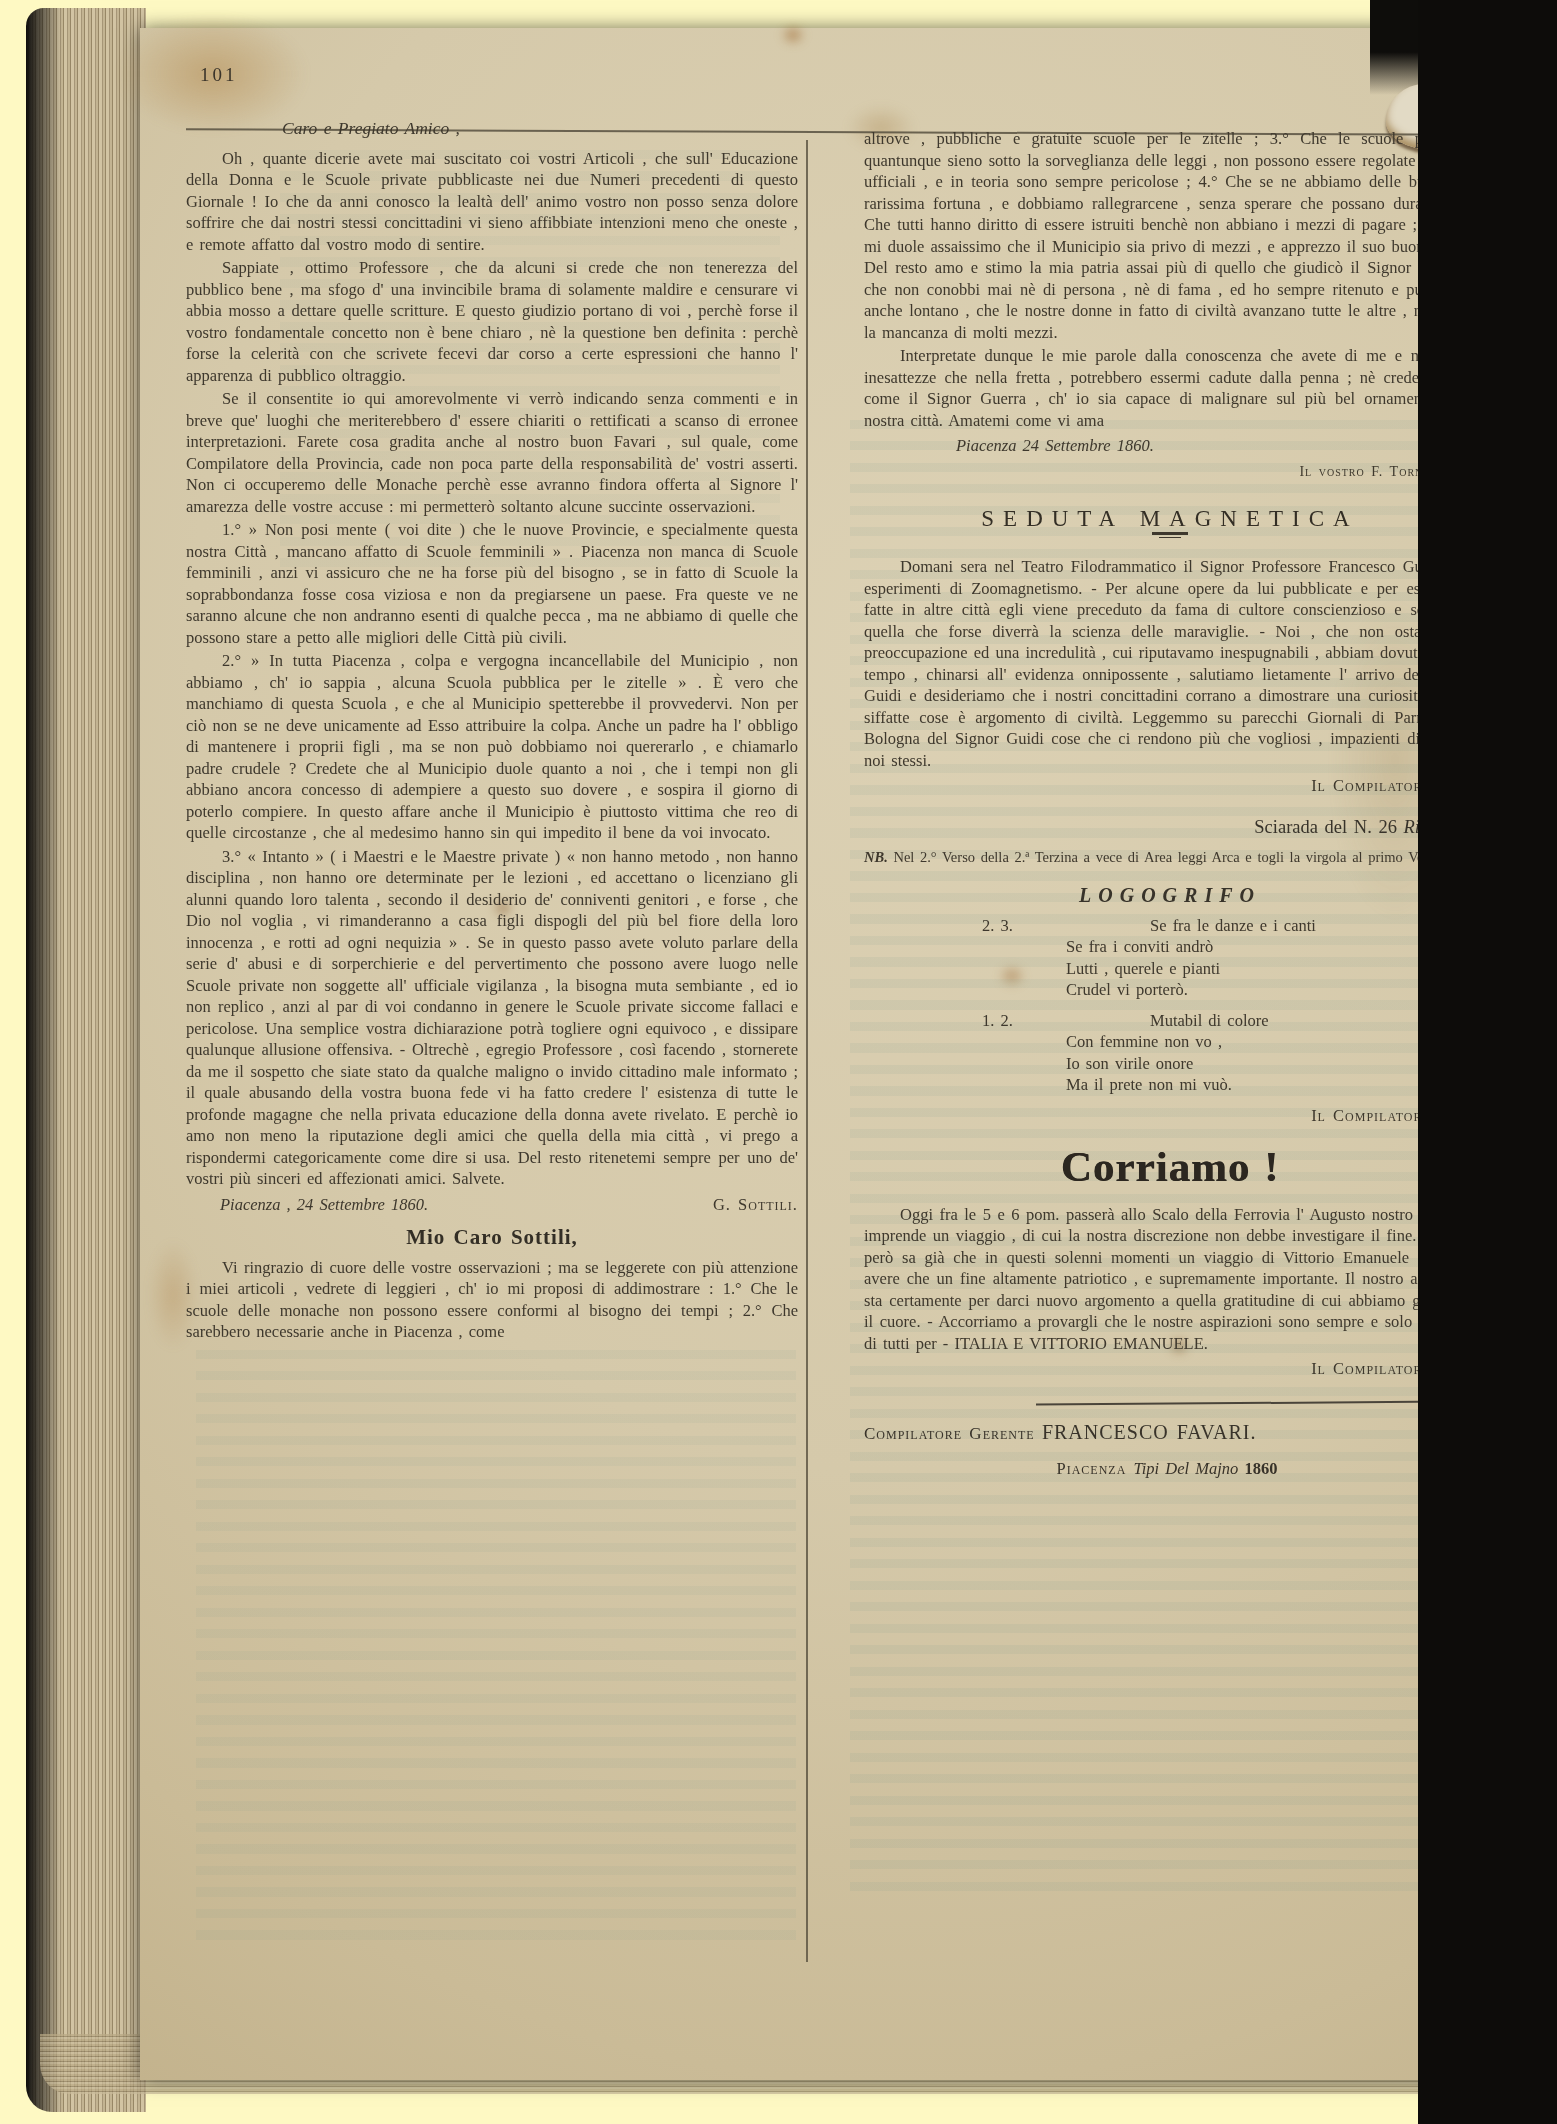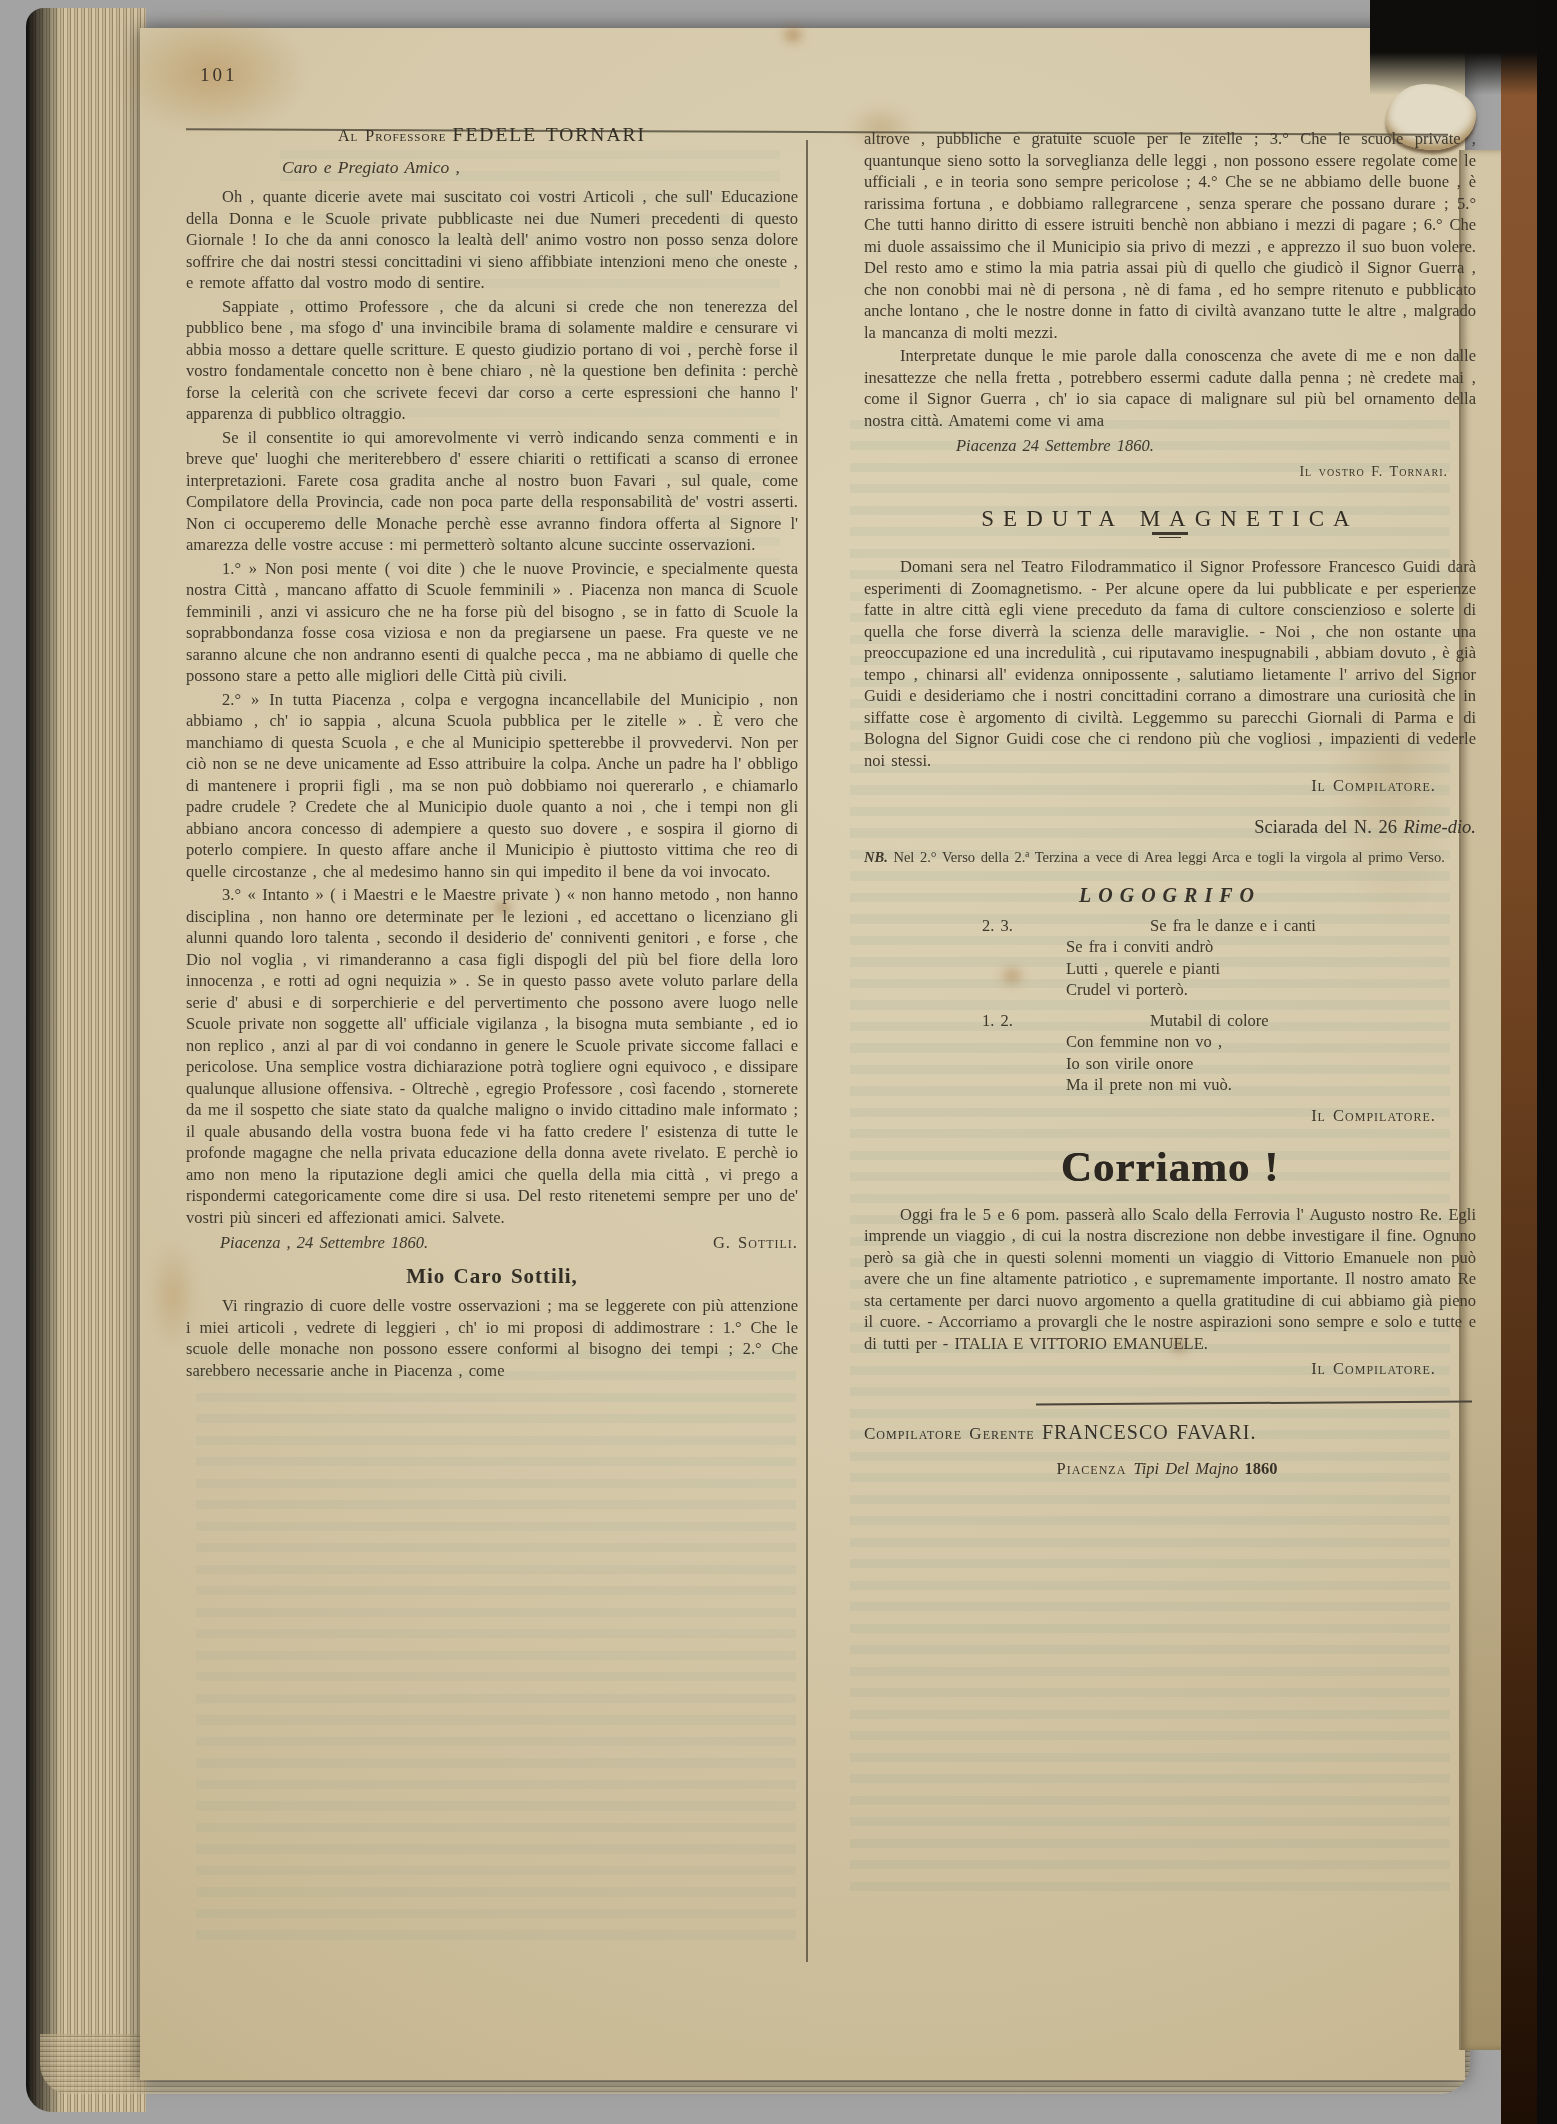--- a/index.html
+++ b/index.html
@@ -1,16 +1,16 @@
 <!DOCTYPE html>
 <html><head>
 <meta charset="utf-8">
 <style>
   html,body{margin:0;padding:0;background:#0d0c0a;}
-  .scene{position:relative;width:1537px;height:2124px;background:#a3a3a3;overflow:hidden;
+  .scene{position:relative;width:1418px;height:2124px;background:#fef9c3;overflow:hidden;
          font-family:"Liberation Serif","DejaVu Serif",serif;}
 
   
   .page-stack-left{position:absolute;left:26px;top:8px;width:120px;height:2104px;
     background:
       linear-gradient(90deg,#0e0d0b 0%,rgba(14,13,11,0) 30%),
       repeating-linear-gradient(90deg,#c3b492 0 2px,#978766 2px 3px,#d2c4a3 3px 6px,#a69677 6px 7px);
     border-radius:18px 0 0 26px;}
   .page-stack-bottom{position:absolute;left:40px;top:2034px;width:1430px;height:60px;
     background:repeating-linear-gradient(180deg,#b9a985 0 2px,#8d7d5d 2px 3px,#c9bb9a 3px 5px);
@@ -113,24 +113,20 @@
   <div class="ghost" style="left:850px;top:420px;width:600px;height:1480px;"></div>
   <div class="ghost" style="left:196px;top:1350px;width:600px;height:600px;opacity:.8;"></div>
   <div class="ghost" style="left:280px;top:150px;width:500px;height:420px;opacity:.6;"></div>
 
   <div class="page-number">101</div>
   <div class="header-rule"></div>
   <div class="column-divider"></div>
 
   <div class="col left-col">
 
-    <div class="art-title">
-      <span class="prefix">Al Professore</span>
-      <span class="name">FEDELE TORNARI</span>
-    </div>
 
     <div class="salutation">Caro e Pregiato Amico ,</div>
 
     <p class="par">Oh , quante dicerie avete mai suscitato coi vostri Articoli , che sull' Educazione della Donna e le Scuole private pubblicaste nei due Numeri precedenti di questo Giornale ! Io che da anni conosco la lealtà dell' animo vostro non posso senza dolore soffrire che dai nostri stessi concittadini vi sieno affibbiate intenzioni meno che oneste , e remote affatto dal vostro modo di sentire.</p>
     <p class="par">Sappiate , ottimo Professore , che da alcuni si crede che non tenerezza del pubblico bene , ma sfogo d' una invincibile brama di solamente maldire e censurare vi abbia mosso a dettare quelle scritture. E questo giudizio portano di voi , perchè forse il vostro fondamentale concetto non è bene chiaro , nè la questione ben definita : perchè forse la celerità con che scrivete fecevi dar corso a certe espressioni che hanno l' apparenza di pubblico oltraggio.</p>
     <p class="par">Se il consentite io qui amorevolmente vi verrò indicando senza commenti e in breve que' luoghi che meriterebbero d' essere chiariti o rettificati a scanso di erronee interpretazioni. Farete cosa gradita anche al nostro buon Favari , sul quale, come Compilatore della Provincia, cade non poca parte della responsabilità de' vostri asserti. Non ci occuperemo delle Monache perchè esse avranno findora offerta al Signore l' amarezza delle vostre accuse : mi permetterò soltanto alcune succinte osservazioni.</p>
     <p class="par">1.° » Non posi mente ( voi dite ) che le nuove Provincie, e specialmente questa nostra Città , mancano affatto di Scuole femminili » . Piacenza non manca di Scuole femminili , anzi vi assicuro che ne ha forse più del bisogno , se in fatto di Scuole la soprabbondanza fosse cosa viziosa e non da pregiarsene un paese. Fra queste ve ne saranno alcune che non andranno esenti di qualche pecca , ma ne abbiamo di quelle che possono stare a petto alle migliori delle Città più civili.</p>
     <p class="par">2.° » In tutta Piacenza , colpa e vergogna incancellabile del Municipio , non abbiamo , ch' io sappia , alcuna Scuola pubblica per le zitelle » . È vero che manchiamo di questa Scuola , e che al Municipio spetterebbe il provvedervi. Non per ciò non se ne deve unicamente ad Esso attribuire la colpa. Anche un padre ha l' obbligo di mantenere i proprii figli , ma se non può dobbiamo noi quererarlo , e chiamarlo padre crudele ? Credete che al Municipio duole quanto a noi , che i tempi non gli abbiano ancora concesso di adempiere a questo suo dovere , e sospira il giorno di poterlo compiere. In questo affare anche il Municipio è piuttosto vittima che reo di quelle circostanze , che al medesimo hanno sin qui impedito il bene da voi invocato.</p>
     <p class="par">3.° « Intanto » ( i Maestri e le Maestre private ) « non hanno metodo , non hanno disciplina , non hanno ore determinate per le lezioni , ed accettano o licenziano gli alunni quando loro talenta , secondo il desiderio de' conniventi genitori , e forse , che Dio nol voglia , vi rimanderanno a casa figli dispogli del più bel fiore della loro innocenza , e rotti ad ogni nequizia » . Se in questo passo avete voluto parlare della serie d' abusi e di sorperchierie e del pervertimento che possono avere luogo nelle Scuole private non soggette all' ufficiale vigilanza , la bisogna muta sembiante , ed io non replico , anzi al par di voi condanno in genere le Scuole private siccome fallaci e pericolose. Una semplice vostra dichiarazione potrà togliere ogni equivoco , e dissipare qualunque allusione offensiva. - Oltrechè , egregio Professore , così facendo , stornerete da me il sospetto che siate stato da qualche maligno o invido cittadino male informato ; il quale abusando della vostra buona fede vi ha fatto credere l' esistenza di tutte le profonde magagne che nella privata educazione della donna avete rivelato. E perchè io amo non meno la riputazione degli amici che quella della mia città , vi prego a rispondermi categoricamente come dire si usa. Del resto ritenetemi sempre per uno de' vostri più sinceri ed affezionati amici. Salvete.</p>
 

